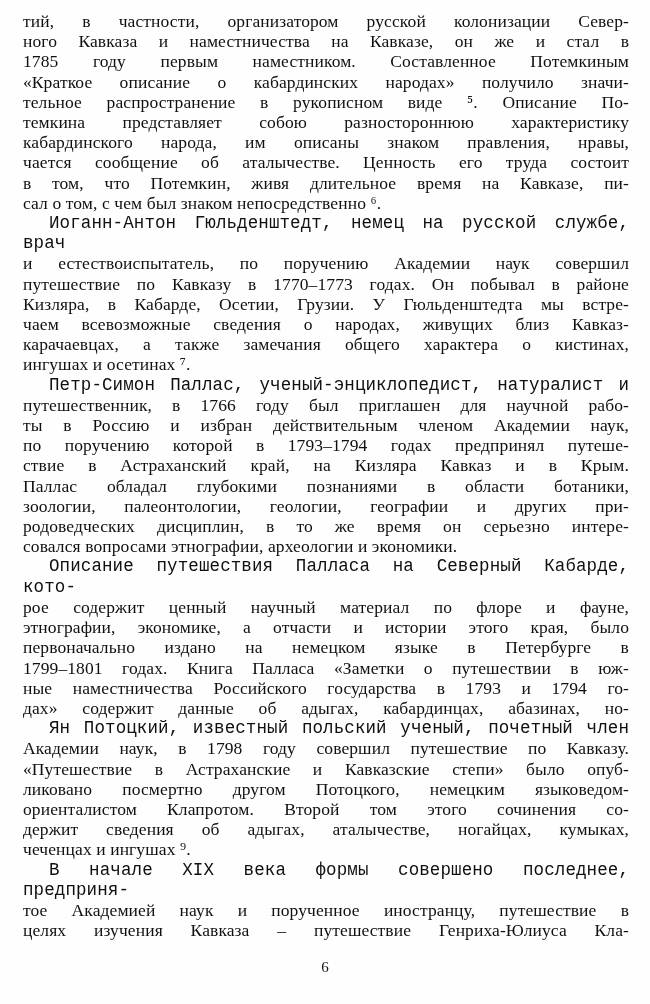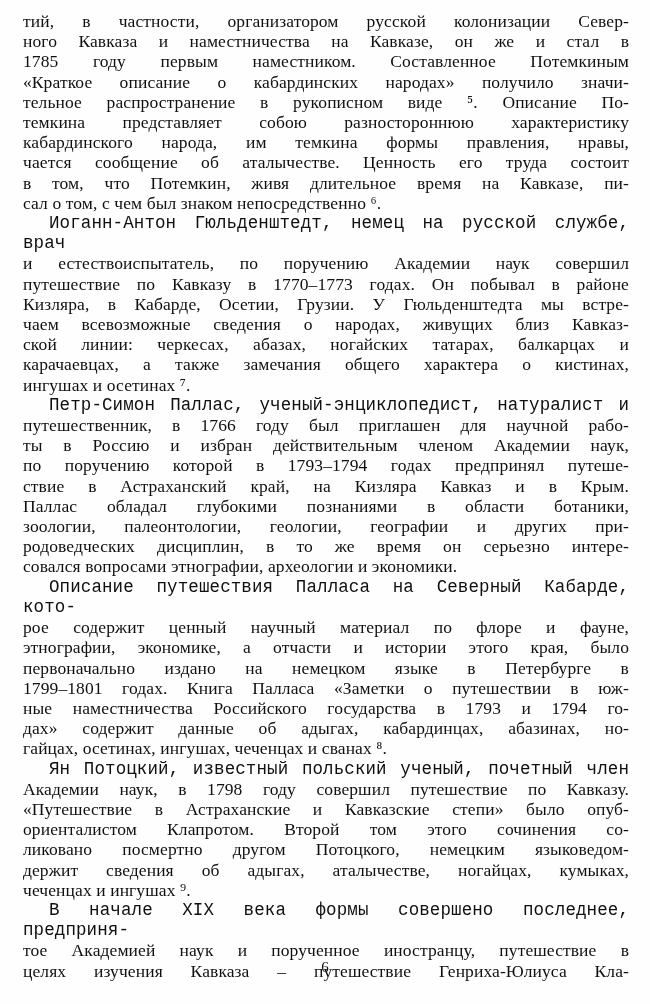--- a/index.html
+++ b/index.html
@@ -56,32 +56,31 @@
 
 <div class="book-page">
   <div class="text-block" id="text-block">
       <div class="para">
         <div class="line">тий, в частности, организатором русской колонизации Север-</div>
         <div class="line">ного Кавказа и наместничества на Кавказе, он же и стал в</div>
         <div class="line">1785 году первым наместником. Составленное Потемкиным</div>
         <div class="line">«Краткое описание о кабардинских народах» получило значи-</div>
         <div class="line">тельное распространение в рукописном виде ⁵. Описание По-</div>
         <div class="line">темкина представляет собою разностороннюю характеристику</div>
-        <div class="line">кабардинского народа, им темкина формы правления, нравы,</div>
+        <div class="line">кабардинского народа, им описаны знаком правления, нравы,</div>
         <div class="line">чается сообщение об аталычестве. Ценность его труда состоит</div>
         <div class="line">в том, что Потемкин, живя длительное время на Кавказе, пи-</div>
         <div class="line no-justify-last">сал о том, с чем был знаком непосредственно ⁶.</div>
       </div>
       <div class="para indent">
         <div class="line">Иоганн-Антон Гюльденштедт, немец на русской службе, врач</div>
         <div class="line">и естествоиспытатель, по поручению Академии наук совершил</div>
         <div class="line">путешествие по Кавказу в 1770–1773 годах. Он побывал в районе</div>
         <div class="line">Кизляра, в Кабарде, Осетии, Грузии. У Гюльденштедта мы встре-</div>
         <div class="line">чаем всевозможные сведения о народах, живущих близ Кавказ-</div>
-        <div class="line">ской линии: черкесах, абазах, ногайских татарах, балкарцах и</div>
         <div class="line">карачаевцах, а также замечания общего характера о кистинах,</div>
         <div class="line no-justify-last">ингушах и осетинах ⁷.</div>
       </div>
       <div class="para indent">
         <div class="line">Петр-Симон Паллас, ученый-энциклопедист, натуралист и</div>
         <div class="line">путешественник, в 1766 году был приглашен для научной рабо-</div>
         <div class="line">ты в Россию и избран действительным членом Академии наук,</div>
         <div class="line">по поручению которой в 1793–1794 годах предпринял путеше-</div>
         <div class="line">ствие в Астраханский край, на Кизляра Кавказ и в Крым.</div>
         <div class="line">Паллас обладал глубокими познаниями в области ботаники,</div>
@@ -90,28 +89,27 @@
         <div class="line no-justify-last">совался вопросами этнографии, археологии и экономики.</div>
       </div>
       <div class="para indent">
         <div class="line">Описание путешествия Палласа на Северный Кабарде, кото-</div>
         <div class="line">рое содержит ценный научный материал по флоре и фауне,</div>
         <div class="line">этнографии, экономике, а отчасти и истории этого края, было</div>
         <div class="line">первоначально издано на немецком языке в Петербурге в</div>
         <div class="line">1799–1801 годах. Книга Палласа «Заметки о путешествии в юж-</div>
         <div class="line">ные наместничества Российского государства в 1793 и 1794 го-</div>
         <div class="line">дах» содержит данные об адыгах, кабардинцах, абазинах, но-</div>
-        <div class="line no-justify-last">гайцах, осетинах, ингушах, чеченцах и сванах ⁸.</div>
       </div>
       <div class="para indent">
         <div class="line">Ян Потоцкий, известный польский ученый, почетный член</div>
         <div class="line">Академии наук, в 1798 году совершил путешествие по Кавказу.</div>
         <div class="line">«Путешествие в Астраханские и Кавказские степи» было опуб-</div>
+        <div class="line">ликовано посмертно другом Потоцкого, немецким языковедом-</div>
         <div class="line">ориенталистом Клапротом. Второй том этого сочинения со-</div>
-        <div class="line">ликовано посмертно другом Потоцкого, немецким языковедом-</div>
         <div class="line">держит сведения об адыгах, аталычестве, ногайцах, кумыках,</div>
         <div class="line no-justify-last">чеченцах и ингушах ⁹.</div>
       </div>
       <div class="para indent">
         <div class="line">В начале XIX века формы совершено последнее, предприня-</div>
         <div class="line">тое Академией наук и порученное иностранцу, путешествие в</div>
         <div class="line">целях изучения Кавказа – путешествие Генриха-Юлиуса Кла-</div>
       </div>
     </div>
   <div class="page-number">6</div>

